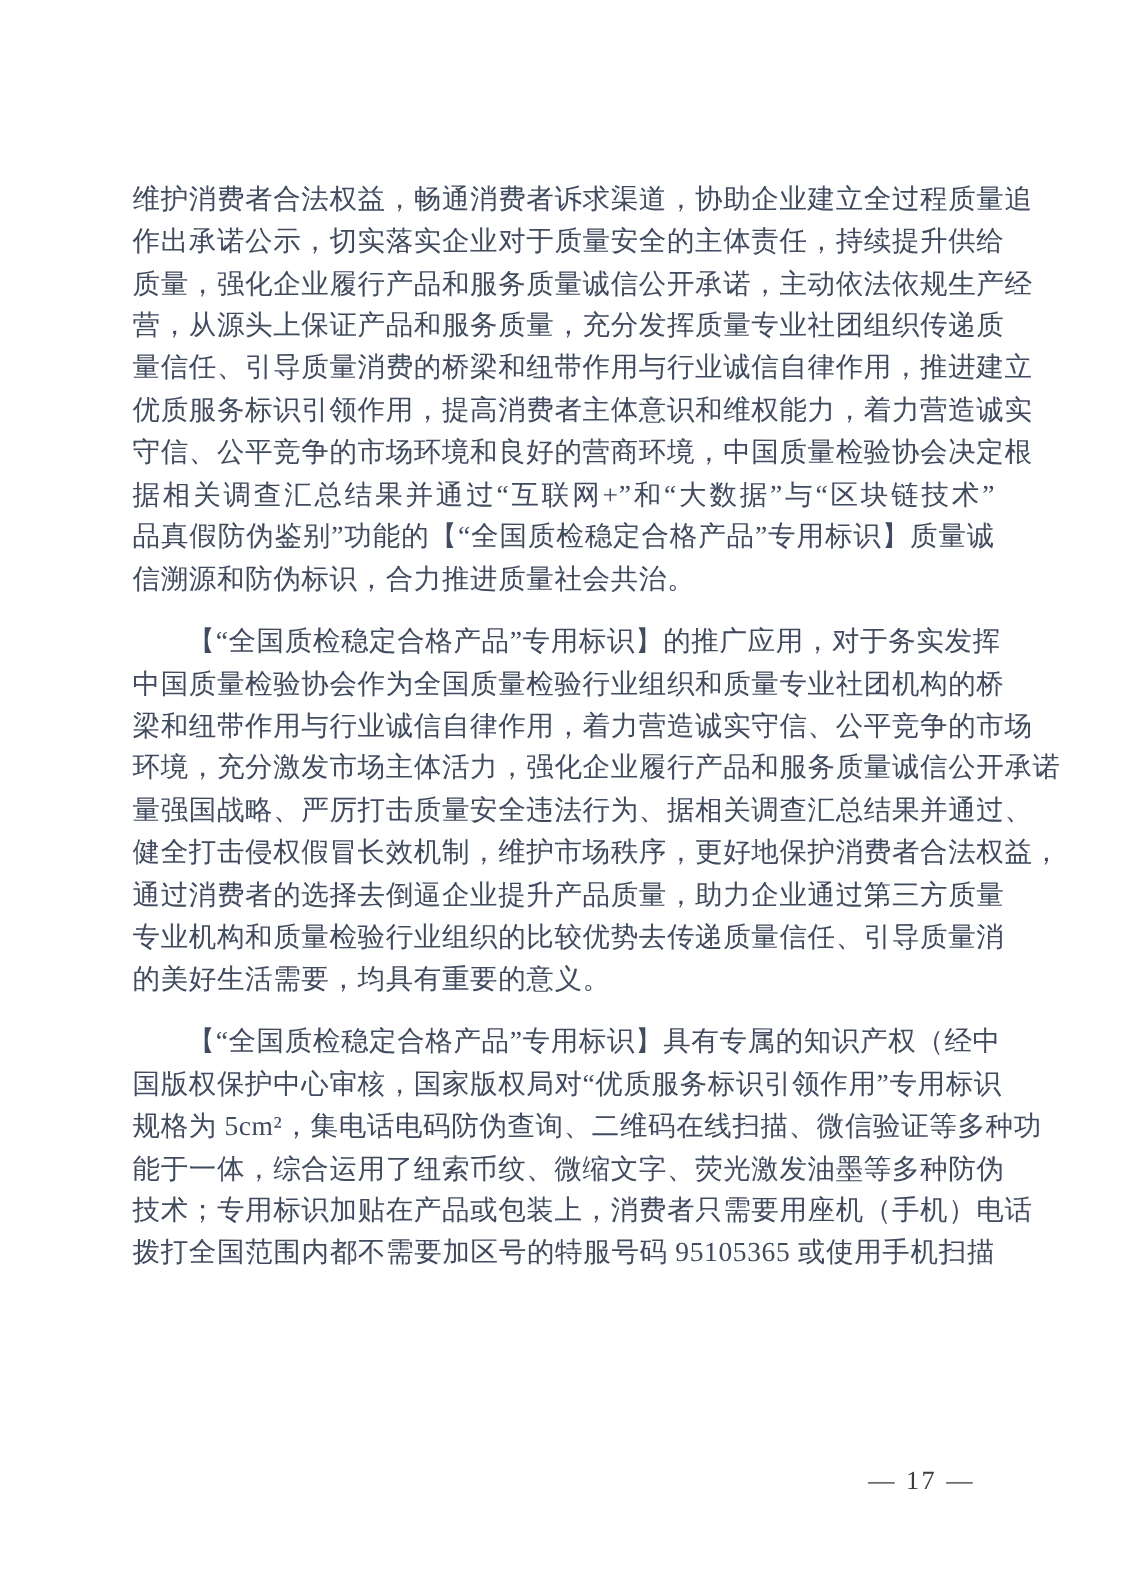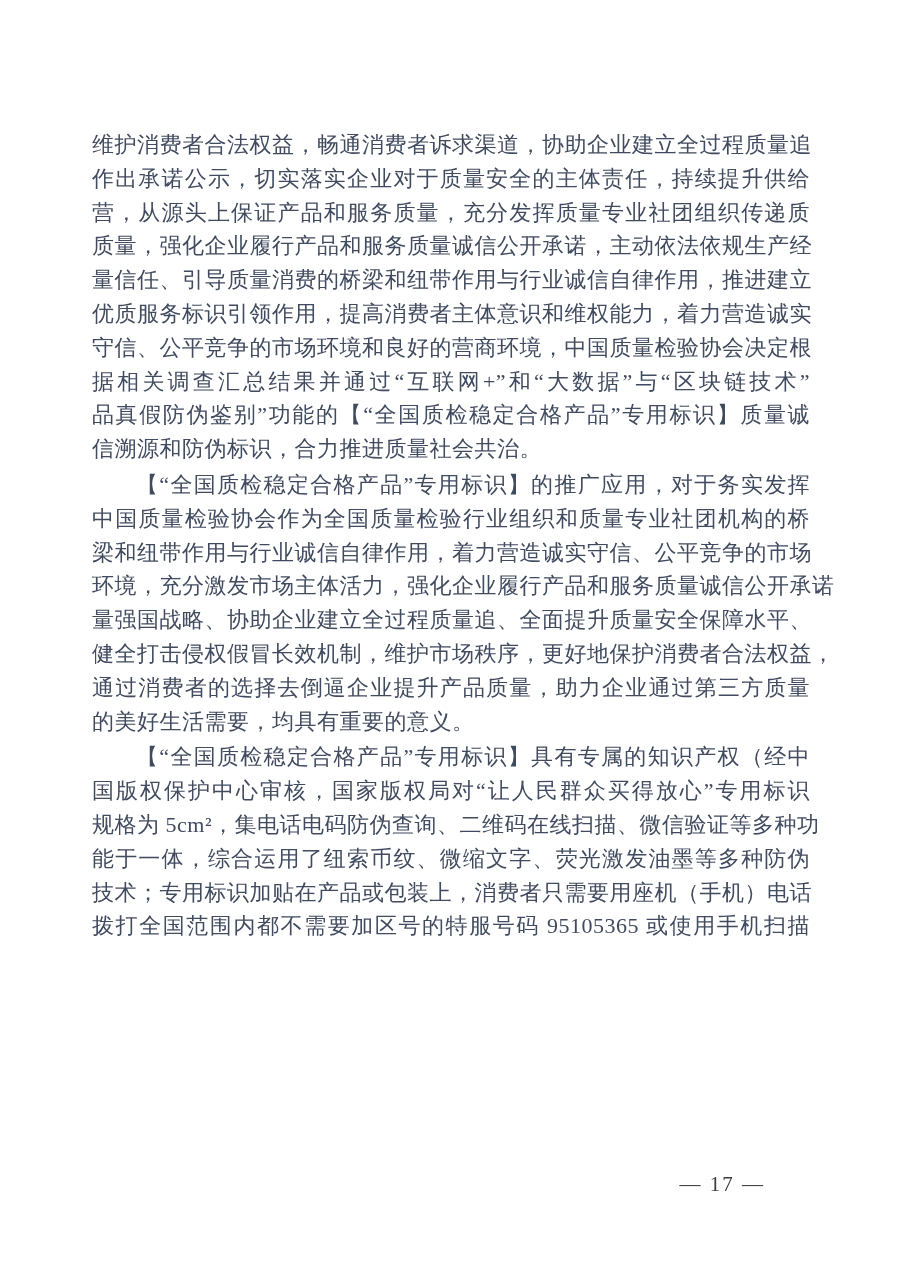--- a/index.html
+++ b/index.html
@@ -20,21 +20,21 @@
     background: var(--paper, #ffffff);
   }
   .text-block {
     position: absolute;
     left: 90px;
     top: 126px;
     width: 722px;
     color: var(--ink, #414b5f);
   }
   .para {
-    margin: 2px;
+    margin: 16px;
     padding: 0;
   }
   .line {
     height: 33.8px;
     line-height: 33.8px;
     font-size: 22px;
     letter-spacing: 0.5px;
     text-align: justify;
     text-align-last: justify;
     white-space: nowrap;
@@ -43,58 +43,59 @@
   .line.end {
     text-align: right;
     text-align-last: left;
   }
   .line.indent {
     text-indent: 44px;
   }
   .footer {
     position: absolute;
     top: 1170px;
-    right: 135px;
+    right: 120px;
     height: 28px;
     line-height: 28px;
     font-size: 21px;
     letter-spacing: 2px;
     color: var(--footer-ink, #3c3c3c);
   }
 </style>
 </head>
 <body>
 
 <div class="page">
   <div class="text-block" id="text-block">
       <div class="para">
         <div class="line">维护消费者合法权益，畅通消费者诉求渠道，协助企业建立全过程质量追</div>
         <div class="line">作出承诺公示，切实落实企业对于质量安全的主体责任，持续提升供给</div>
+        <div class="line">质量，强化企业履行产品和服务质量诚信公开承诺，主动依法依规生产经</div>
         <div class="line">营，从源头上保证产品和服务质量，充分发挥质量专业社团组织传递质</div>
-        <div class="line">质量，强化企业履行产品和服务质量诚信公开承诺，主动依法依规生产经</div>
         <div class="line">量信任、引导质量消费的桥梁和纽带作用与行业诚信自律作用，推进建立</div>
         <div class="line">优质服务标识引领作用，提高消费者主体意识和维权能力，着力营造诚实</div>
         <div class="line">守信、公平竞争的市场环境和良好的营商环境，中国质量检验协会决定根</div>
         <div class="line">据相关调查汇总结果并通过“互联网+”和“大数据”与“区块链技术”</div>
         <div class="line">品真假防伪鉴别”功能的【“全国质检稳定合格产品”专用标识】质量诚</div>
         <div class="line end">信溯源和防伪标识，合力推进质量社会共治。</div>
       </div>
       <div class="para">
         <div class="line indent">【“全国质检稳定合格产品”专用标识】的推广应用，对于务实发挥</div>
         <div class="line">中国质量检验协会作为全国质量检验行业组织和质量专业社团机构的桥</div>
         <div class="line">梁和纽带作用与行业诚信自律作用，着力营造诚实守信、公平竞争的市场</div>
         <div class="line">环境，充分激发市场主体活力，强化企业履行产品和服务质量诚信公开承诺</div>
-        <div class="line">量强国战略、协助企业建立全过程质量追、全面提升质量安全保障水平、</div>
+        <div class="line">量强国战略、严厉打击质量安全违法行为、据相关调查汇总结果并通过、</div>
         <div class="line">健全打击侵权假冒长效机制，维护市场秩序，更好地保护消费者合法权益，</div>
         <div class="line">通过消费者的选择去倒逼企业提升产品质量，助力企业通过第三方质量</div>
+        <div class="line">专业机构和质量检验行业组织的比较优势去传递质量信任、引导质量消</div>
         <div class="line end">的美好生活需要，均具有重要的意义。</div>
       </div>
       <div class="para">
         <div class="line indent">【“全国质检稳定合格产品”专用标识】具有专属的知识产权（经中</div>
-        <div class="line">国版权保护中心审核，国家版权局对“让人民群众买得放心”专用标识</div>
+        <div class="line">国版权保护中心审核，国家版权局对“优质服务标识引领作用”专用标识</div>
         <div class="line">规格为 5cm²，集电话电码防伪查询、二维码在线扫描、微信验证等多种功</div>
         <div class="line">能于一体，综合运用了纽索币纹、微缩文字、荧光激发油墨等多种防伪</div>
         <div class="line">技术；专用标识加贴在产品或包装上，消费者只需要用座机（手机）电话</div>
         <div class="line">拨打全国范围内都不需要加区号的特服号码 95105365 或使用手机扫描</div>
       </div>
     </div>
   <div class="footer">
     <span>— 17 —</span>
   </div>
 </div>

